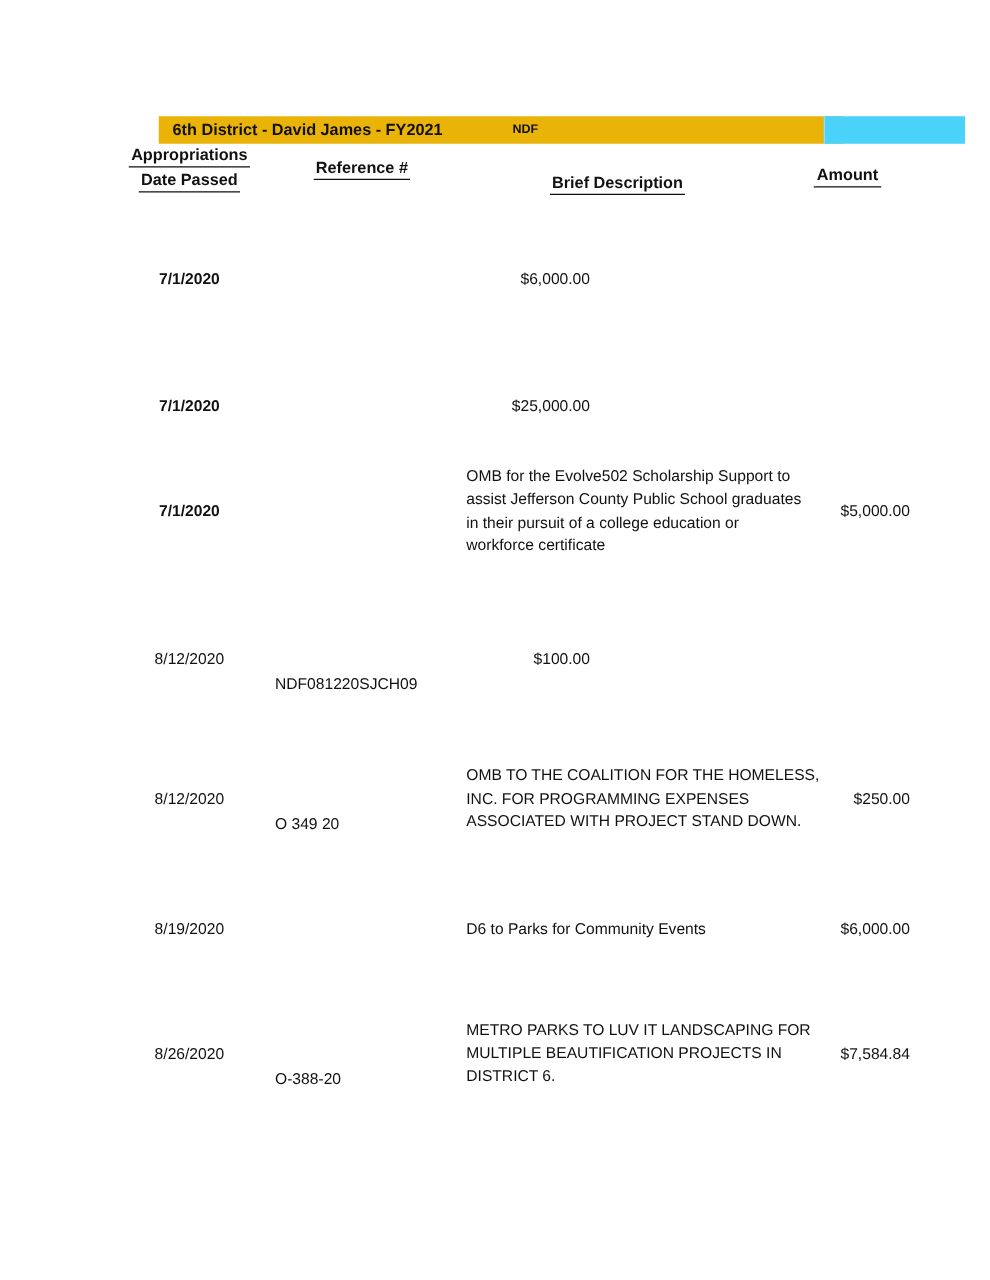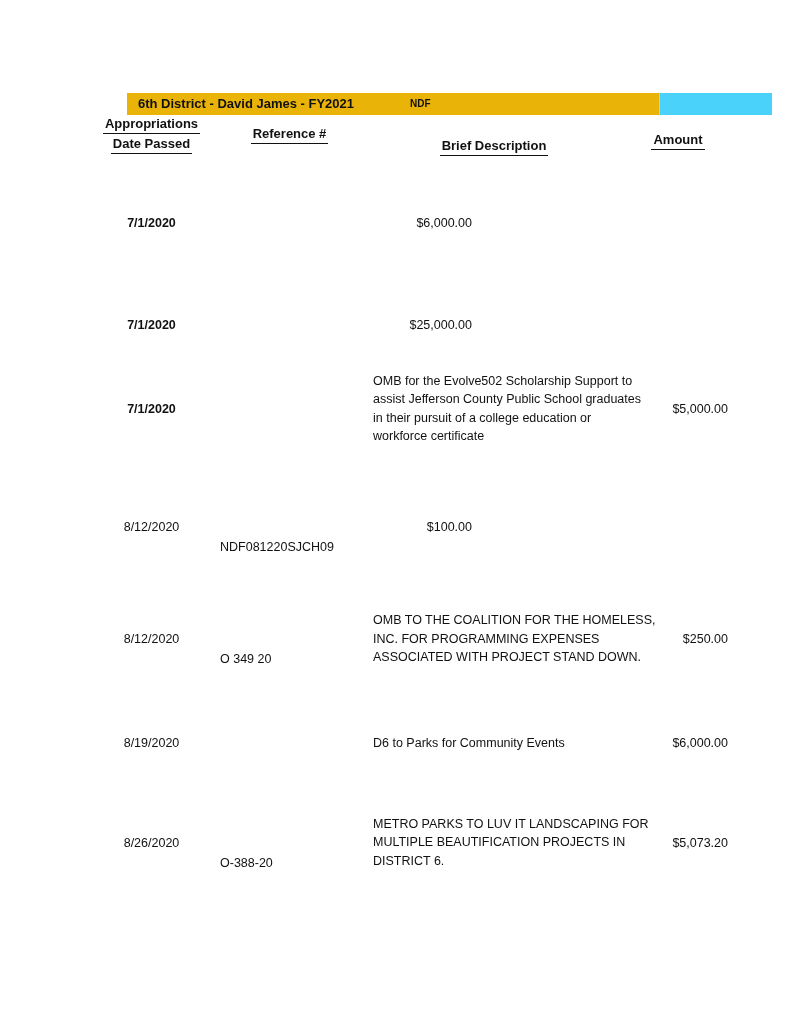--- a/index.html
+++ b/index.html
@@ -206,17 +206,17 @@
       <div class="c-desc">D6 to Parks for Community Events</div>
       <div class="c-amount">$6,000.00</div>
     </div>
 
     <div class="trow r7">
       <div class="c-date">8/26/2020</div>
       <div class="c-ref">O-388-20</div>
       <div class="c-desc">METRO PARKS TO LUV IT LANDSCAPING FOR
 MULTIPLE BEAUTIFICATION PROJECTS IN
 DISTRICT 6.</div>
-      <div class="c-amount">$5,073.20</div>
+      <div class="c-amount">$7,584.84</div>
     </div>
 
   </div>
 </div>
 
 </body></html>

